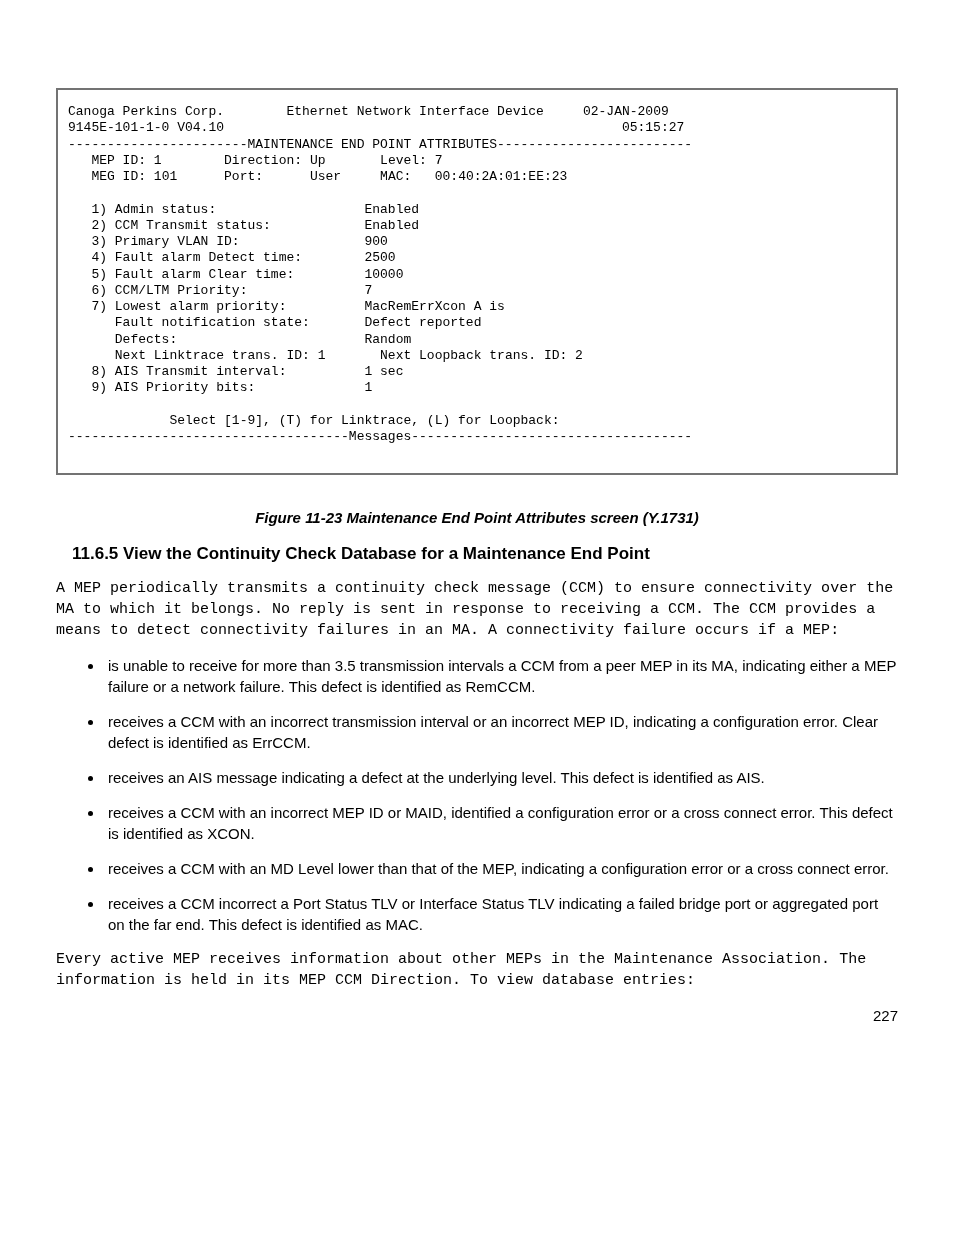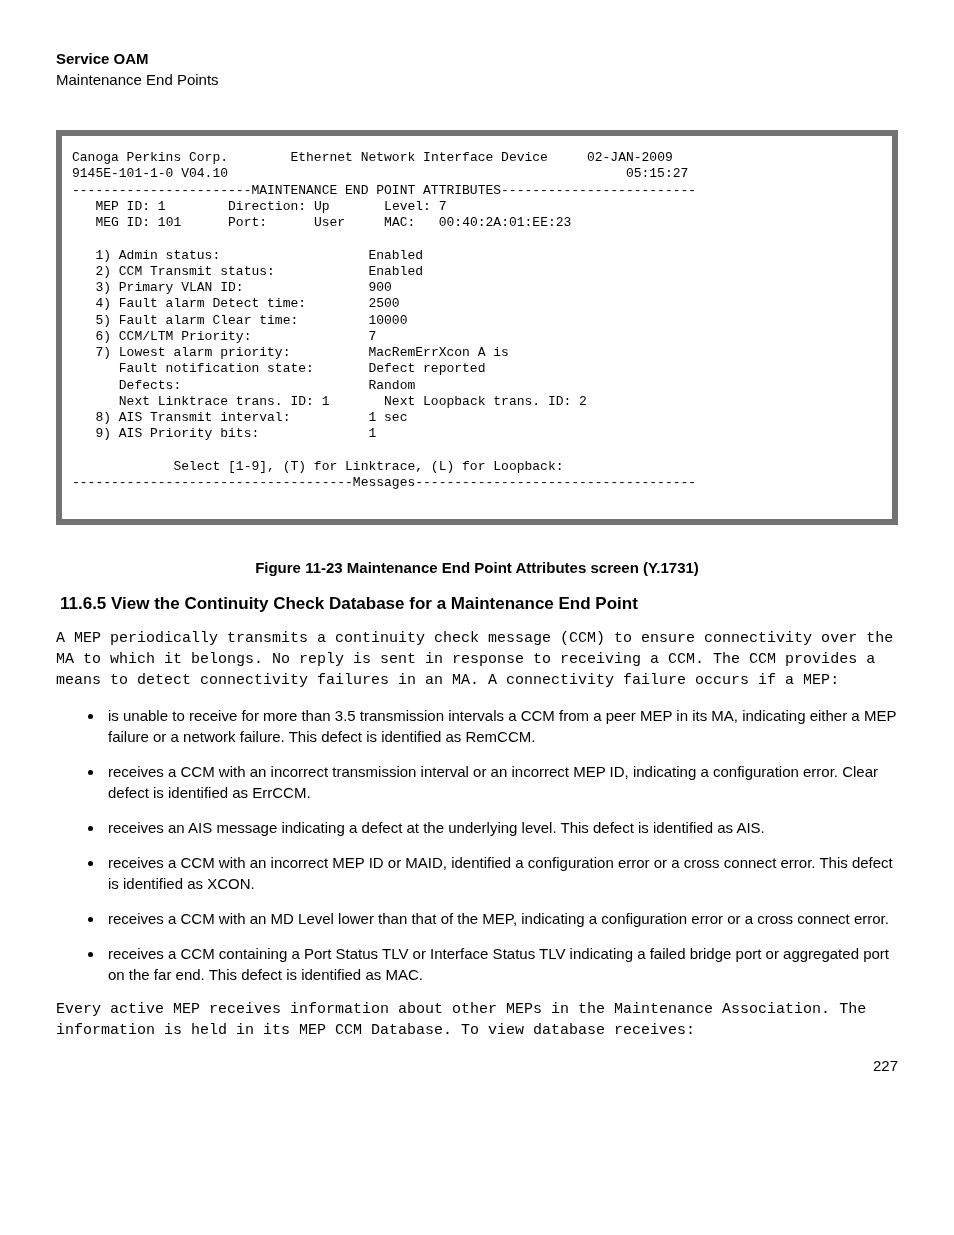--- a/index.html
+++ b/index.html
@@ -11,51 +11,48 @@
       margin: 0;
       padding: 48px 56px 56px 56px;
       width: 954px;
       box-sizing: border-box;
     }
     .hdr { display: flex; justify-content: space-between; align-items: flex-start; margin-bottom: 40px; }
     .hdr-left, .hdr-right { display: flex; flex-direction: column; }
     .hdr-left strong, .hdr-right strong { font-weight: bold; }
     .hdr-right { text-align: right; }
     .term-box {
-      border: 6px solid #737373;
+      border: 2px solid #737373;
       padding: 14px 9px 28px 10px;
       font-family: "Courier New", Courier, monospace;
       font-size: 13px;
       white-space: pre;
       line-height: 1.25;
       margin-bottom: 32px;
     }
     .fig-cap {
       font-weight: bold;
+      font-style: italic;
       text-align: center;
       margin: 0 0 14px 0;
     }
     .sect-head {
       font-weight: bold;
       font-size: 17px;
-      margin: 0 0 12px 4px;
+      margin: 0 0 12px 16px;
     }
     p.body { margin: 0 0 14px 0; font-family: Liberation Mono, monospace; }
     ul.body { margin: 0 0 14px 0; padding-left: 48px; list-style: disc; }
     ul.body li { margin-bottom: 14px; padding-left: 4px; }
     .pgnum { text-align: right; }
   </style>
 </head>
 <body>
 
 <div class="hdr">
-  <div class="hdr-left">
-    <strong>Service OAM</strong>
-    <span>Maintenance End Points</span>
-  </div>
 </div>
 
 <div class="term-box"><span>Canoga Perkins Corp.</span>        <span>Ethernet Network Interface Device</span>     <span>02-JAN-2009</span>
 <span>9145E-101-1-0 V04.10</span>                                                   <span>05:15:27</span>
 <span>-----------------------MAINTENANCE END POINT ATTRIBUTES-------------------------</span>
    <span>MEP ID:</span> <span>1</span>        <span>Direction:</span> <span>Up</span>       <span>Level:</span> <span>7</span>
    <span>MEG ID:</span> <span>101</span>      <span>Port:</span>      <span>User</span>     <span>MAC:</span>   <span>00:40:2A:01:EE:23</span>
 
    <span>1) Admin status:</span>                   <span>Enabled</span>
    <span>2) CCM Transmit status:</span>            <span>Enabled</span>
@@ -79,18 +76,18 @@
 <h2 class="sect-head">11.6.5  View the Continuity Check Database for a Maintenance End Point</h2>
 
 <p class="body">A MEP periodically transmits a continuity check message (CCM) to ensure connectivity over the MA to which it belongs. No reply is sent in response to receiving a CCM. The CCM provides a means to detect connectivity failures in an MA. A connectivity failure occurs if a MEP:</p>
 
 <ul class="body">
   <li>is unable to receive for more than 3.5 transmission intervals a CCM from a peer MEP in its MA, indicating either a MEP failure or a network failure. This defect is identified as RemCCM.</li>
   <li>receives a CCM with an incorrect transmission interval or an incorrect MEP ID, indicating a configuration error. Clear defect is identified as ErrCCM.</li>
   <li>receives an AIS message indicating a defect at the underlying level. This defect is identified as AIS.</li>
   <li>receives a CCM with an incorrect MEP ID or MAID, identified a configuration error or a cross connect error. This defect is identified as XCON.</li>
   <li>receives a CCM with an MD Level lower than that of the MEP, indicating a configuration error or a cross connect error.</li>
-  <li>receives a CCM containing a Port Status TLV or Interface Status TLV indicating a failed bridge port or aggregated port on the far end. This defect is identified as MAC.</li>
+  <li>receives a CCM incorrect a Port Status TLV or Interface Status TLV indicating a failed bridge port or aggregated port on the far end. This defect is identified as MAC.</li>
 </ul>
 
-<p class="body">Every active MEP receives information about other MEPs in the Maintenance Association. The information is held in its MEP CCM Database. To view database receives:</p>
+<p class="body">Every active MEP receives information about other MEPs in the Maintenance Association. The information is held in its MEP CCM Direction. To view database entries:</p>
 
 <div class="pgnum">227</div>
 
 </body></html>

